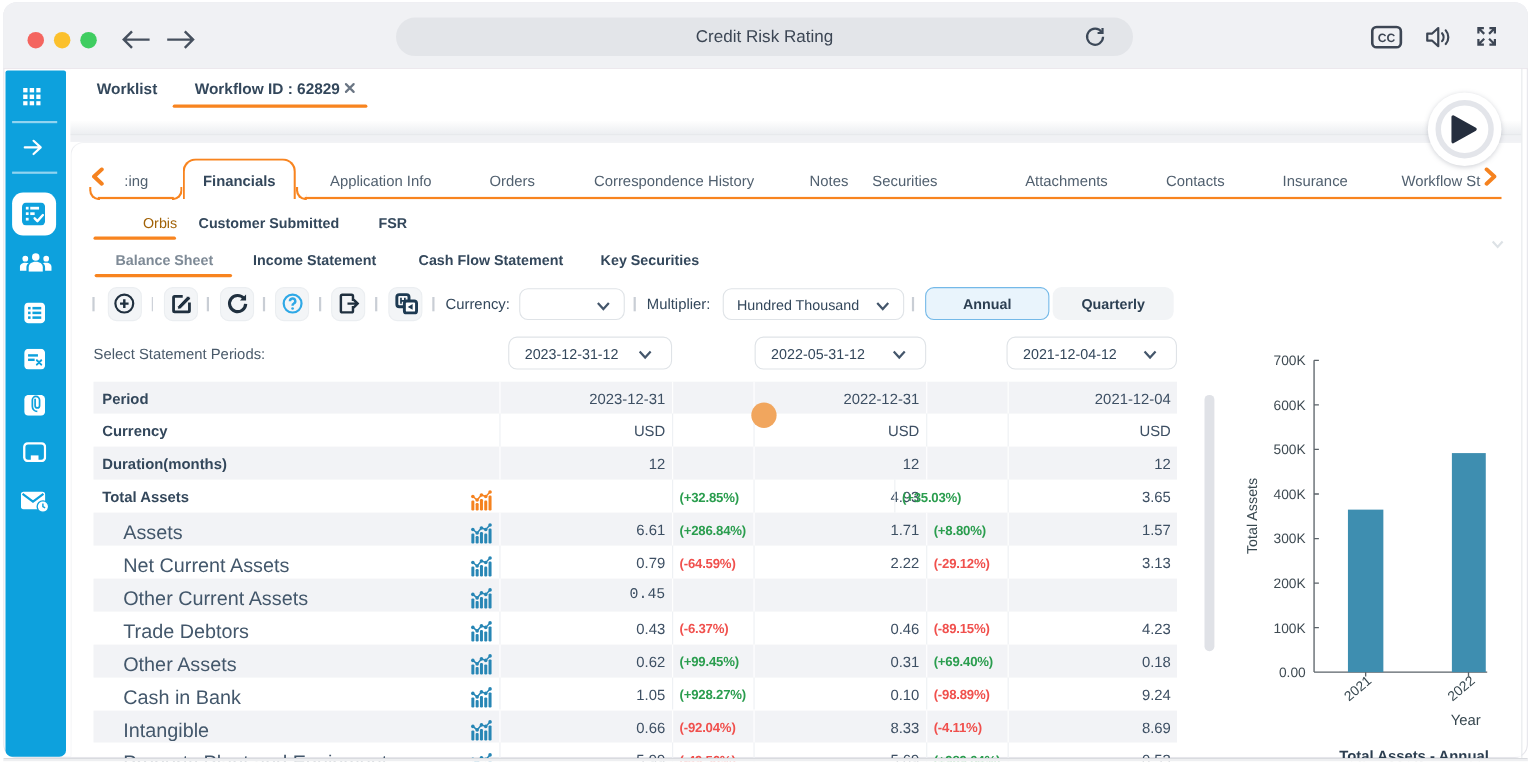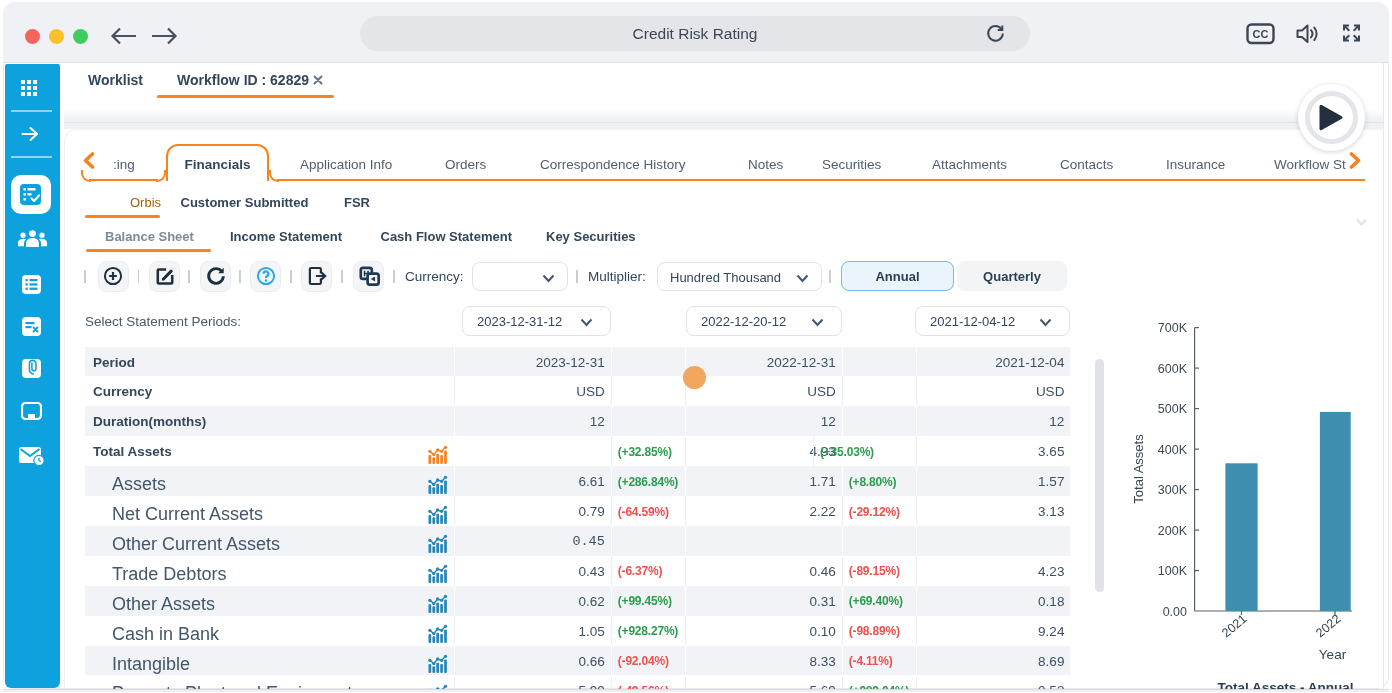--- a/index.html
+++ b/index.html
@@ -85,22 +85,22 @@
 
 <svg class="abs" style="left:82px;top:152px;" width="14" height="17" viewBox="0 0 14 17" fill="none" stroke="#f5821f" stroke-width="3.6" stroke-linecap="round" stroke-linejoin="round">
     <path d="M10.5 2 L3.5 8.5 L10.5 15"></path>
   </svg>
 <div class="tablab" style="left:113px;top:157px;">:ing</div>
 <div class="abs" style="left:166px;top:144px;width:103px;height:37px;background:#fff;border:2px solid #f8841f;border-bottom:none;border-radius:12px 12px 0 0;z-index:2;"></div>
 <div class="abs" style="left:166px;top:144px;width:103px;text-align:center;padding-top:13px;font-size:13.5px;font-weight:bold;color:#33475b;z-index:3;">Financials</div>
 <div class="tablab" style="left:300px;top:157px;">Application Info</div>
 <div class="tablab" style="left:445px;top:157px;">Orders</div>
 <div class="tablab" style="left:540px;top:157px;">Correspondence History</div>
-<div class="tablab" style="left:736px;top:157px;margin-left:12px;">Notes</div>
-<div class="tablab" style="left:822px;top:157px;">Securities</div>
+<div class="tablab" style="left:736px;top:157px;">Notes</div>
+<div class="tablab" style="left:793px;top:157px;">Securities</div>
 <div class="tablab" style="left:932px;top:157px;">Attachments</div>
 <div class="tablab" style="left:1060px;top:157px;">Contacts</div>
 <div class="tablab" style="left:1166px;top:157px;">Insurance</div>
 <div class="tablab" style="left:1274px;top:157px;">Workflow St</div>
 <svg class="abs" style="left:1348px;top:152px;z-index:3;" width="14" height="17" viewBox="0 0 14 17" fill="none" stroke="#f5821f" stroke-width="3.6" stroke-linecap="round" stroke-linejoin="round">
     <path d="M3.5 2 L10.5 8.5 L3.5 15"></path>
   </svg>
 
 <div class="abs" style="left:81px;top:170px;width:10px;height:11.5px;border-left:2.5px solid #f8841f;border-bottom:2.5px solid #f8841f;border-bottom-left-radius:9px;"></div>
 <div class="ulseg" style="left:89px;width:69px;"></div>
@@ -188,21 +188,21 @@
 <div class="abs" style="left:957px;top:261px;width:110px;height:30px;background:#f2f4f6;border-radius:8px;text-align:center;padding-top:8px;font-size:13px;font-weight:bold;color:#2c3f52;">Quarterly</div>
 
 <div class="abs" style="left:85px;top:314px;font-size:13.5px;color:#4a5a6a;">Select Statement Periods:</div>
 <div class="dd" style="left:462px;top:306px;width:149px;">
     <div class="dt" style="left:14px;">2023-12-31-12</div>
   <svg class="abs" style="right:17px;top:11px;" width="13" height="9" viewBox="0 0 13 9" fill="none" stroke="#44566b" stroke-width="2">
       <path d="M1.5 1.5 L6.5 7 L11.5 1.5"></path>
     </svg>
 </div>
 <div class="dd" style="left:686px;top:306px;width:156px;">
-    <div class="dt" style="left:14px;">2022-12-20-12</div>
+    <div class="dt" style="left:14px;">2022-05-31-12</div>
   <svg class="abs" style="right:17px;top:11px;" width="13" height="9" viewBox="0 0 13 9" fill="none" stroke="#44566b" stroke-width="2">
       <path d="M1.5 1.5 L6.5 7 L11.5 1.5"></path>
     </svg>
 </div>
 <div class="dd" style="left:915px;top:306px;width:155px;">
     <div class="dt" style="left:14px;">2021-12-04-12</div>
   <svg class="abs" style="right:17px;top:11px;" width="13" height="9" viewBox="0 0 13 9" fill="none" stroke="#44566b" stroke-width="2">
       <path d="M1.5 1.5 L6.5 7 L11.5 1.5"></path>
     </svg>
 </div>

